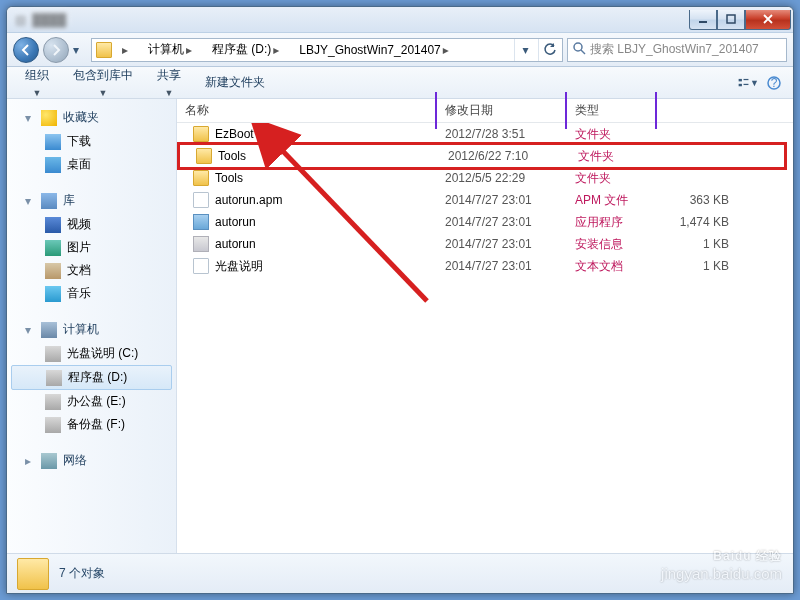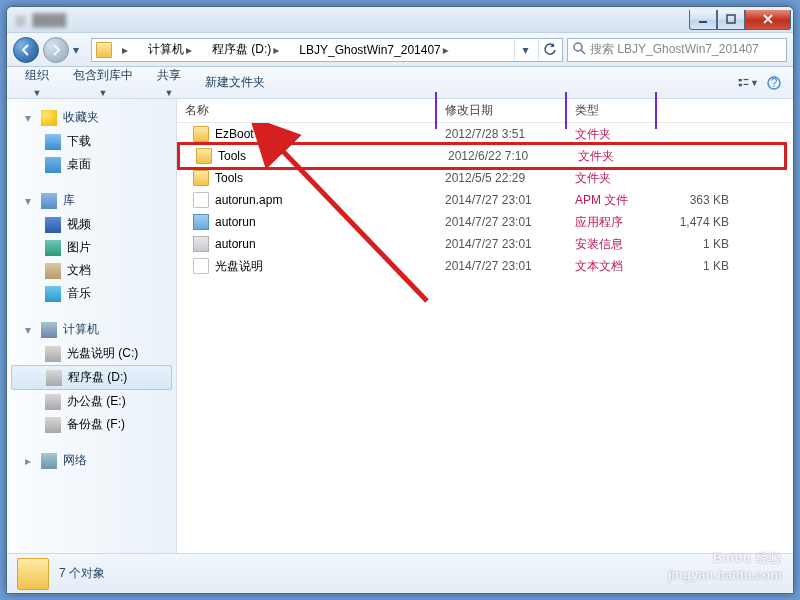--- a/index.html
+++ b/index.html
@@ -86,21 +86,21 @@
 .arrow{position:absolute; left:80px; top:8px; pointer-events:none;}
 .arrow svg{overflow:visible;}
 
 
 .statusbar{ height:40px; background:linear-gradient(#f2f7fc,#e4ecf6); border-top:1px solid #d0dbe8; display:flex; align-items:center; padding:0 10px; gap:10px;}
 .statusbar .big-icon{width:32px;height:32px;background:linear-gradient(#ffe9a6,#f0c24a); border:1px solid #d8a830; border-radius:2px;}
 .statusbar .txt{color:#2a4a6a;}
 
 
 .watermark{position:absolute; right:18px; bottom:18px; color:#fff; opacity:.35; text-align:right; font-size:22px; font-weight:bold; letter-spacing:1px; text-shadow:0 0 2px #000;}
-.watermark .sub{font-size:13px; font-weight:bold; letter-spacing:0;}
+.watermark .sub{font-size:15px; font-weight:normal; letter-spacing:0;}
 </style>
 </head>
 <body>
 
 <div class="window">
 
   <div class="titlebar">
     <div class="title-left">
         <span>▧</span>
         <span>████</span>

